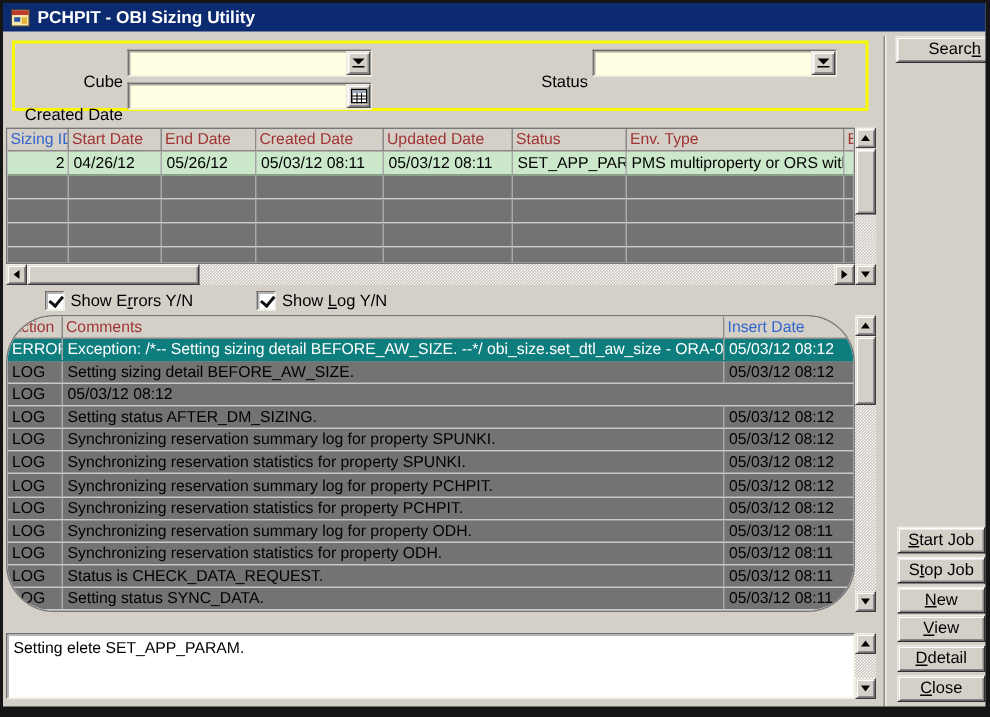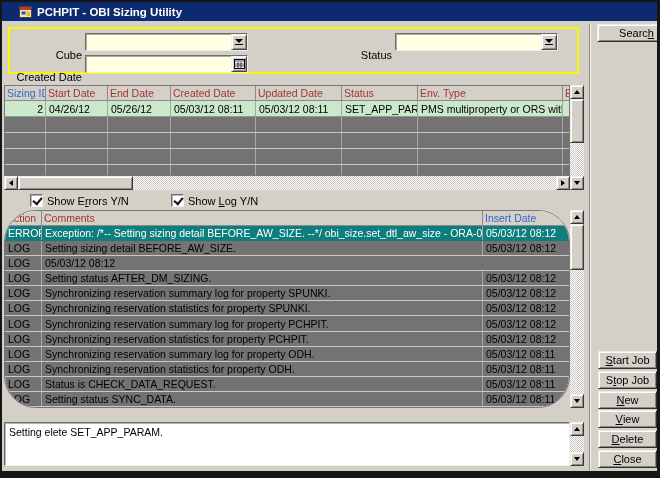--- a/index.html
+++ b/index.html
@@ -4,21 +4,21 @@
 <style>
   html,body{margin:0;padding:0;background:#555;}
   .win{position:relative;width:660px;height:478px;background:#d4d0c8;overflow:hidden;
        font-family:"Liberation Sans","DejaVu Sans",sans-serif;font-size:11px;color:#000;}
   .win::after{content:"";position:absolute;inset:0;pointer-events:none;
        box-shadow:inset 0 0 0 2px #151515, inset -3px 0 0 #151515, inset 0 -7px 0 #151515;}
 
   
   .titlebar{position:absolute;left:2px;top:2px;width:655px;height:19px;
        background:var(--titlebar,#0c2a70);display:flex;align-items:center;gap:4px;
-       padding-left:17px;box-sizing:border-box;}
+       padding-left:5px;box-sizing:border-box;}
   .title{color:#fff;font-weight:bold;font-size:11.5px;white-space:nowrap;}
   .appicon{display:flex;align-items:center;}
 
   
   .ybox{position:absolute;left:8px;top:27px;width:571px;height:47px;
        border:2px solid var(--accent_yellow,#f8f800);box-sizing:border-box;}
   .lbl{position:absolute;text-align:right;white-space:nowrap;margin-top:12px;}
   .field{position:absolute;height:18px;background:var(--field_cream,#ffffe3);
        border:1px solid;border-color:#6e6e6e #efefe6 #efefe6 #6e6e6e;
        box-shadow:inset 1px 1px 0 rgba(70,70,70,.45);box-sizing:border-box;}
@@ -377,21 +377,21 @@
       <span>ew</span>
   </button>
   <button class="btn" style="left:598px;top:410px;width:59px;height:18px;">
     <span></span>
       <span class="mn">V</span>
       <span>iew</span>
   </button>
   <button class="btn" style="left:598px;top:430px;width:59px;height:18px;">
     <span></span>
       <span class="mn">D</span>
-      <span>elete</span>
+      <span>detail</span>
   </button>
   <button class="btn" style="left:598px;top:450px;width:59px;height:18px;">
     <span></span>
       <span class="mn">C</span>
       <span>lose</span>
   </button>
 
 </div>
 
 </body></html>

